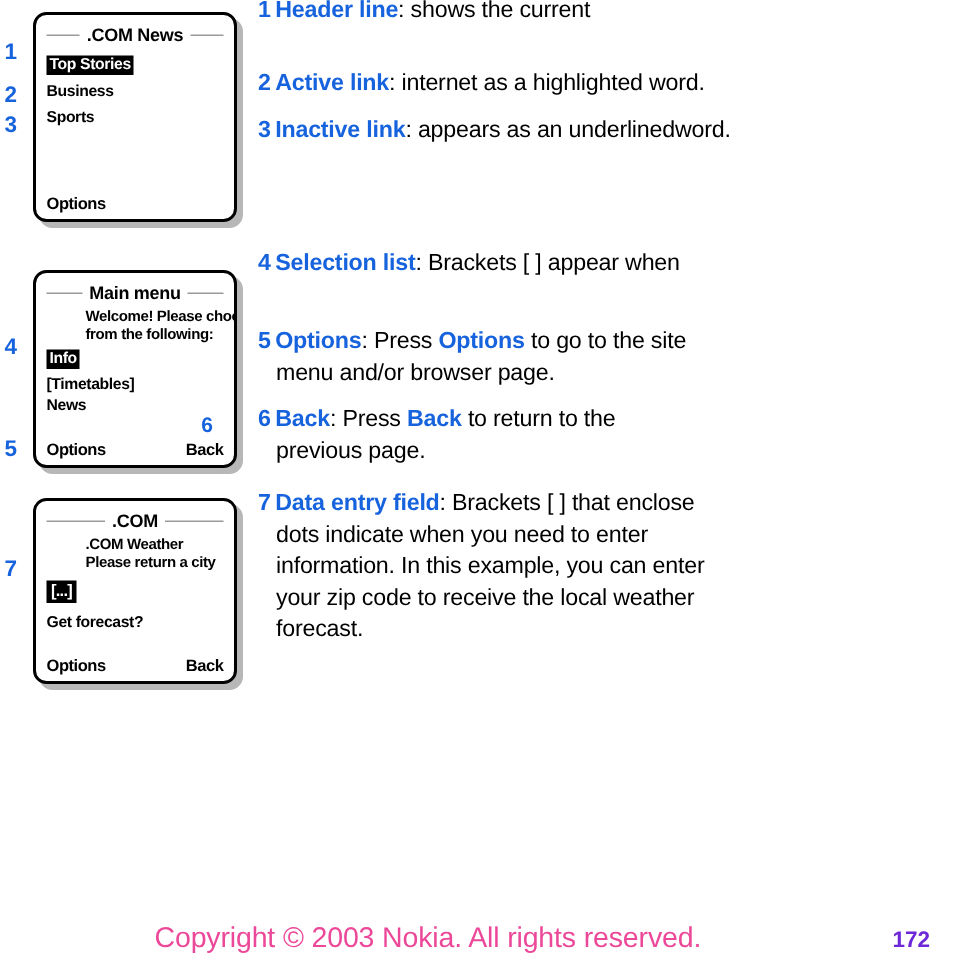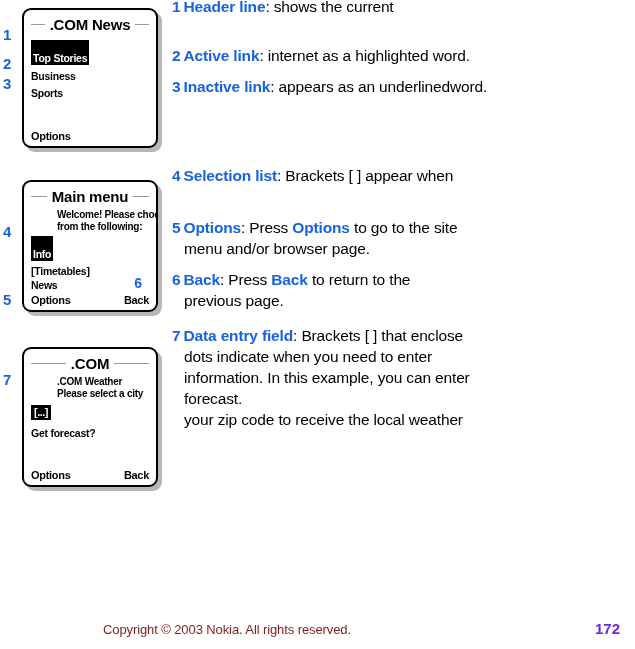--- a/index.html
+++ b/index.html
@@ -46,21 +46,21 @@
     padding: 6px 7px 5px 7px;
     font-family: "Liberation Sans", sans-serif;
     color: #000;
   }
 
   
   .scr-header {
     display: flex;
     align-items: center;
     gap: 5px;
-    font-size: 15px;
+    font-size: 12px;
     font-weight: bold;
     letter-spacing: -0.2px;
     color: #000;
     margin-bottom: 4px;
     white-space: nowrap;
   }
   .scr-header .rule {
     flex: 1 1 auto;
     height: 0;
     border-top: 1.5px solid #9a9a9a;
@@ -80,21 +80,21 @@
     font-size: 10px;
     line-height: 11.5px;
     margin-left: 26px;
   }
 
   
   .hl {
     display: inline-block;
     background: #000000;
     color: #ffffff;
-    padding: 12px 2px 1px 2px;
+    padding: 0 2px 1px 2px;
     font-weight: bold;
   }
   
   .ul {
     display: inline-block;
     text-underline-offset: 1px;
     font-weight: bold;
   }
 
   
@@ -168,22 +168,22 @@
   .footer {
     position: absolute;
     left: 103px;
     right: 15px;
     bottom: 12px;
     display: flex;
     align-items: baseline;
     justify-content: space-between;
   }
   .footer-text {
-    font-size: 13px;
-    color: #7f1d1d;
+    font-size: 19px;
+    color: #ec4899;
     letter-spacing: -0.1px;
   }
   .footer-page {
     font-size: 15px;
     font-weight: bold;
     color: #6d28d9;
   }
 </style>
 </head>
 <body>
@@ -249,31 +249,31 @@
     <div class="inline-marker" style="right:14px; bottom:20px;">6</div>
 
     <div class="softkeys">
       <span class="sk">Options</span>
       <span class="sk">Back</span>
     </div>
 
   </div>
 </div>
 
-<div class="phone" style="left:22px; top:347px; width:136px; height:140px;">
+<div class="phone" style="left:22px; top:332px; width:136px; height:124px;">
   <div class="screen-inner">
 
     <div class="scr-header">
       <span class="rule"></span>
       <span class="htxt">.COM</span>
       <span class="rule"></span>
     </div>
 
     <div class="scr-line small">.COM Weather</div>
-    <div class="scr-line small">Please select a city</div>
+    <div class="scr-line small">Please return a city</div>
 
     <div class="scr-line" style="margin-top:6px;">
       <span class="entryfield">[...]</span>
     </div>
 
     <div class="scr-line" style="margin-top:7px;">
       <span class="ul">Get forecast?</span>
     </div>
 
     <div class="softkeys">
@@ -309,22 +309,22 @@
 
   <div class="note" style="top:269px;">
     <span class="idx">6</span><span class="term">Back</span><span>: Press </span><span class="kw">Back</span><span> to return to the</span>
     <span class="cont">previous page.</span>
   </div>
 
   <div class="note" style="top:325px;">
     <span class="idx">7</span><span class="term">Data entry field</span><span>: Brackets [ ] that enclose</span>
     <span class="cont">dots indicate when you need to enter</span>
     <span class="cont">information. In this example, you can enter</span>
+    <span class="cont">your zip code to receive the local weather</span>
     <span class="cont">forecast.</span>
-    <span class="cont">your zip code to receive the local weather</span>
   </div>
 
 </div>
 
 <div class="footer">
   <span class="footer-text">Copyright © 2003 Nokia. All rights reserved.</span>
   <span class="footer-page">172</span>
 </div>
 
 </body></html>

